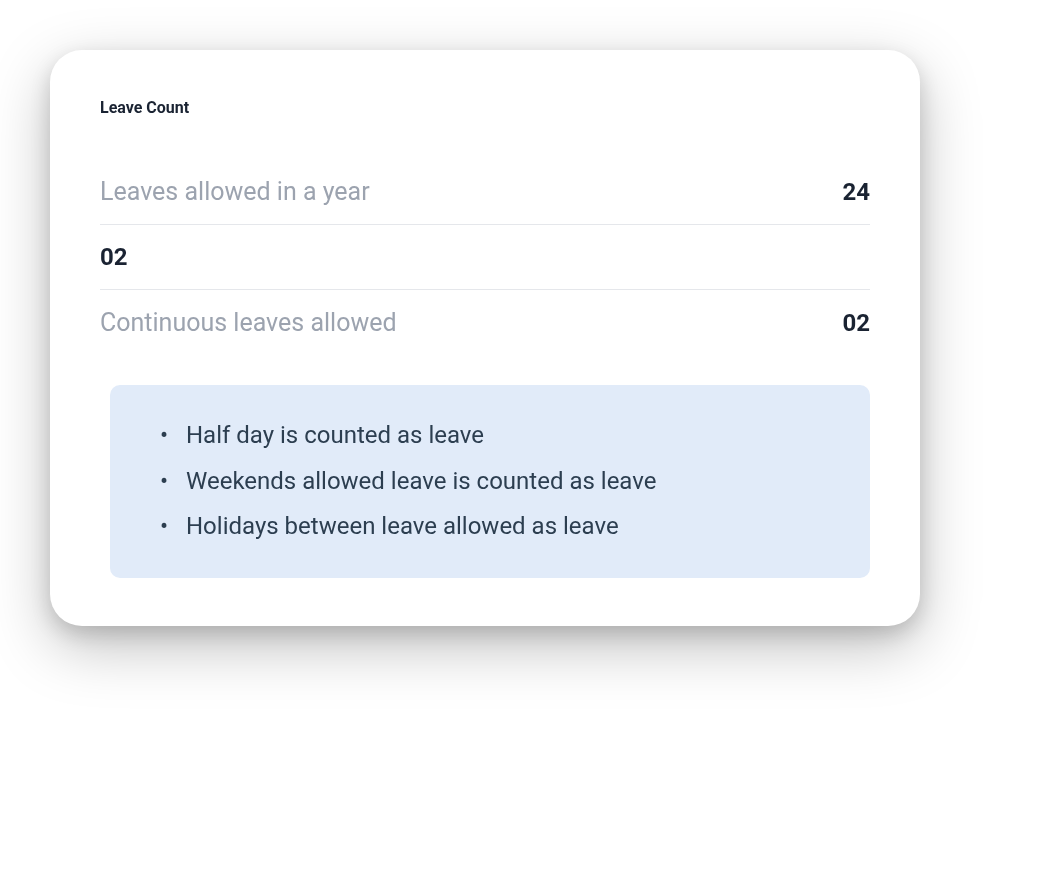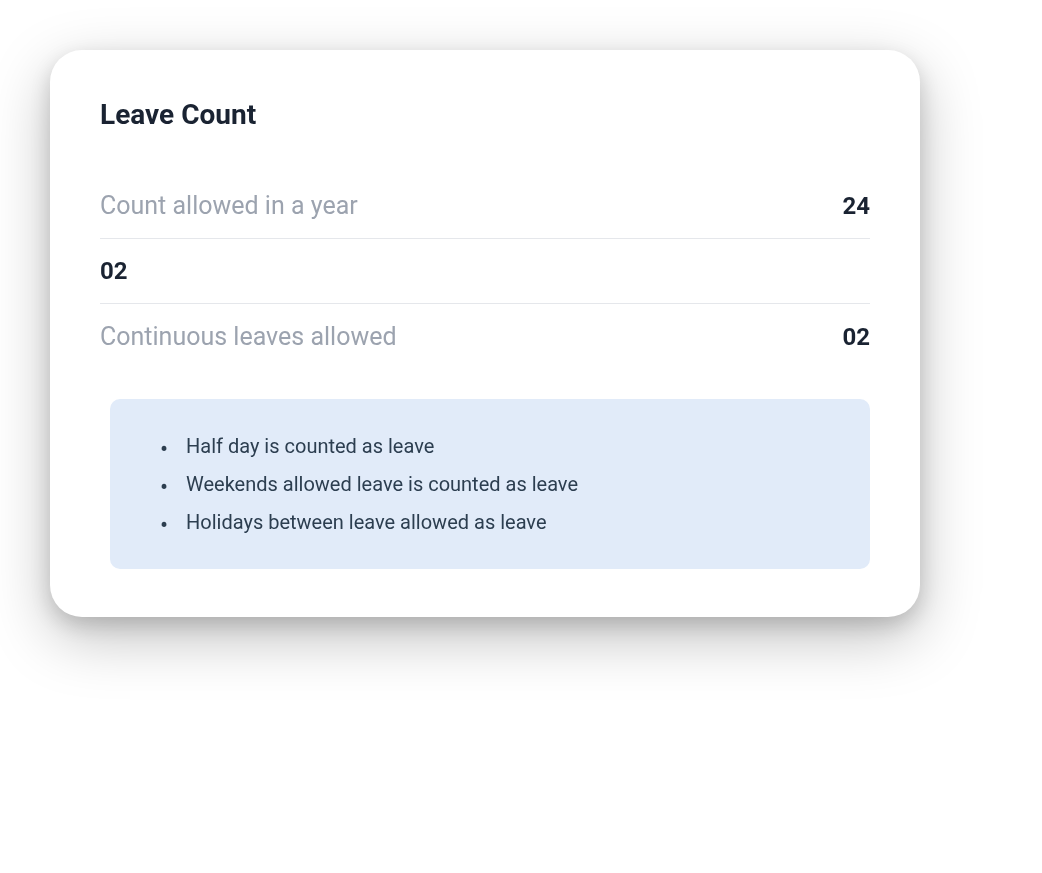--- a/index.html
+++ b/index.html
@@ -21,21 +21,21 @@
     
     .card {
       background: #ffffff;
       border-radius: 32px;
       box-shadow: 0 20px 60px rgba(0, 0, 0, 0.25), 0 8px 20px rgba(0, 0, 0, 0.15);
       padding: 48px 50px 48px 50px;
       width: 870px;
     }
     
     .card-title {
-      font-size: 28px;
+      font-size: 16px;
       font-weight: 700;
       color: #1a2332;
       margin-bottom: 42px;
     }
     
     .item-row {
       display: flex;
       justify-content: space-between;
       align-items: center;
       padding: 18px 0;
@@ -63,21 +63,21 @@
       padding: 28px 48px 28px 48px;
       margin-top: 30px;
       margin-left: 10px;
     }
     
     .info-list {
       list-style: none;
     }
     
     .info-item {
-      font-size: 20px;
+      font-size: 24px;
       font-weight: 400;
       color: #2c3e50;
       line-height: 1.9;
       position: relative;
       padding-left: 28px;
     }
     
     .info-item::before {
       content: "•";
       position: absolute;
@@ -86,21 +86,21 @@
       font-size: 24px;
     }
   </style>
 </head>
 <body>
 
 <div class="card">
   <h2 class="card-title">Leave Count</h2>
 
   <div class="item-row bordered">
-    <span class="item-label">Count allowed  in a year</span>
+    <span class="item-label">Leaves allowed  in a year</span>
     <span class="item-value">24</span>
   </div>
 
   <div class="item-row bordered">
     <span class="item-value">02</span>
   </div>
 
   <div class="item-row">
     <span class="item-label">Continuous leaves allowed</span>
     <span class="item-value">02</span>

